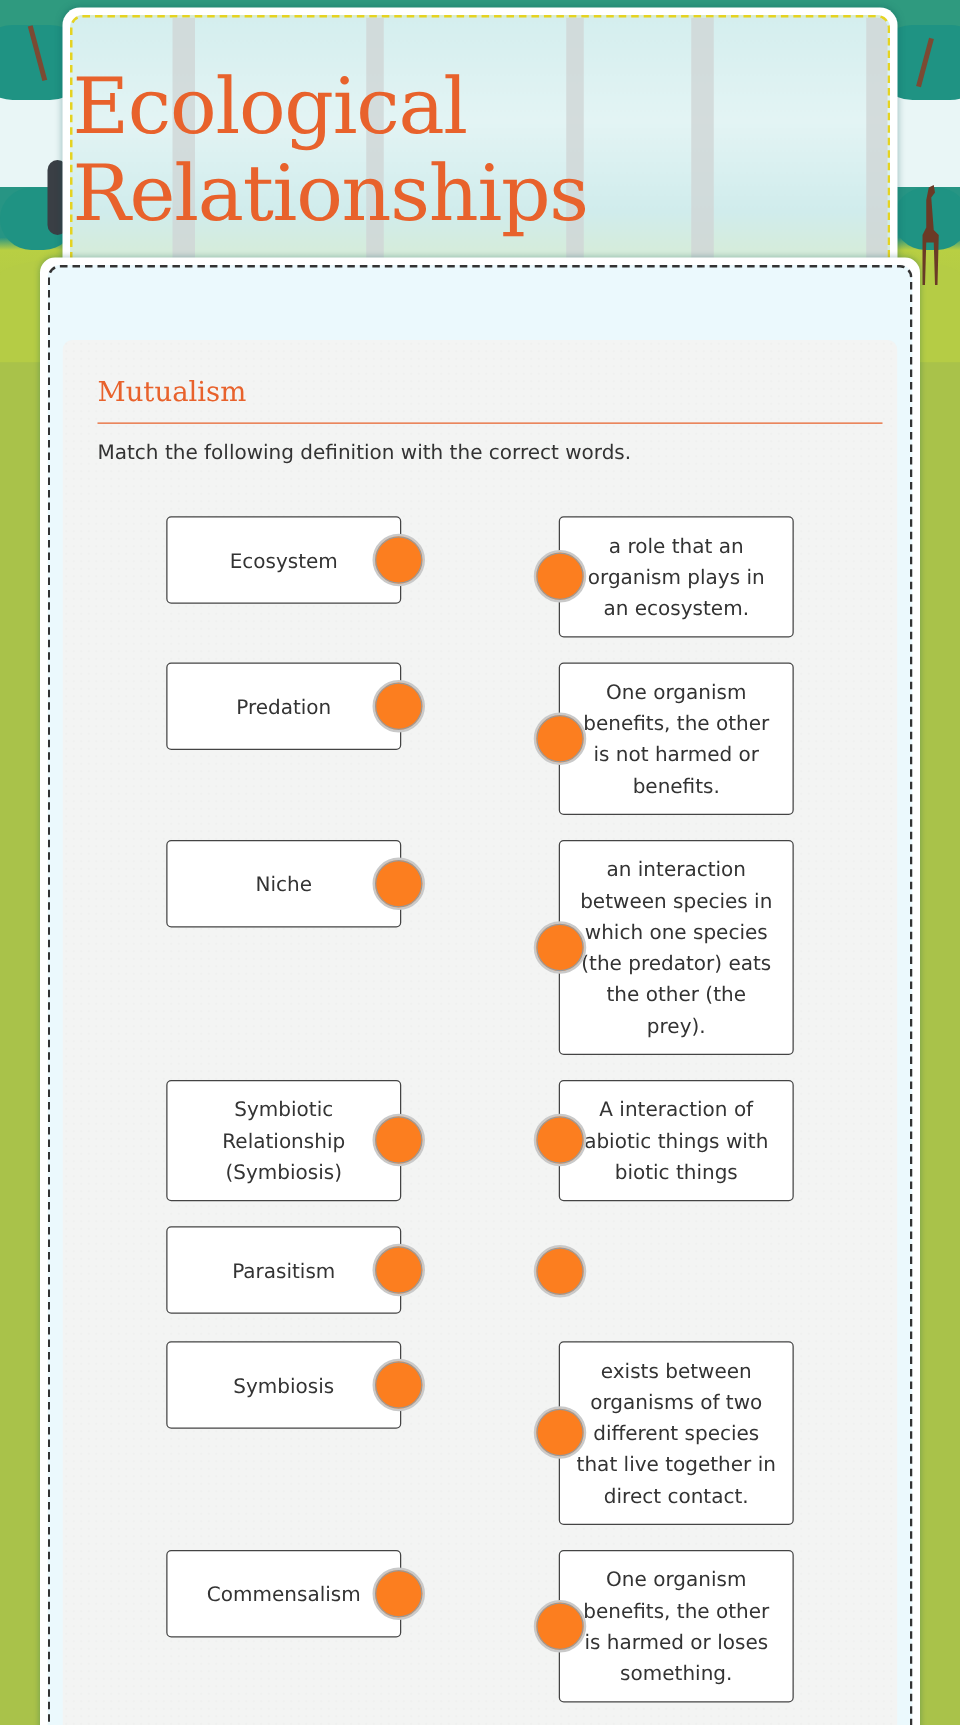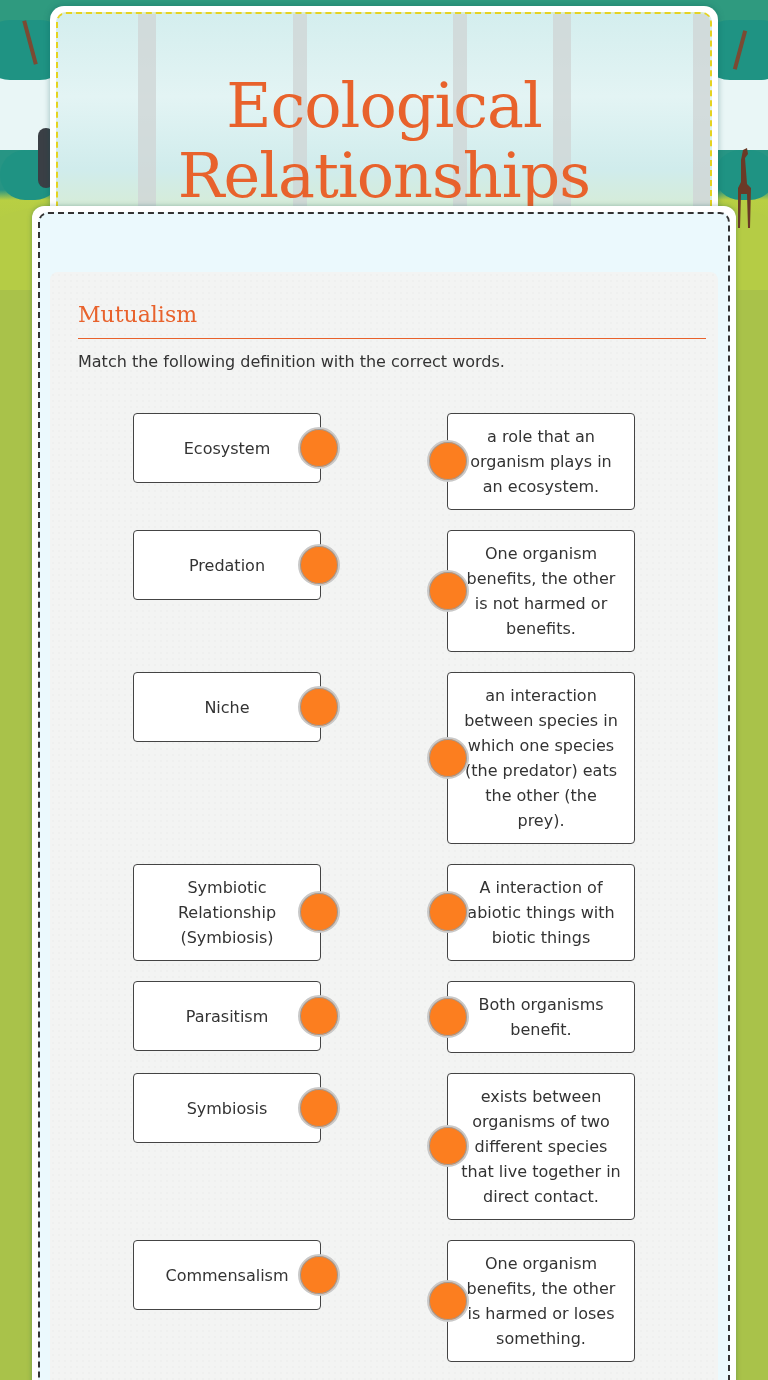--- a/index.html
+++ b/index.html
@@ -27,22 +27,22 @@
   }
   .header-inner {
     position: absolute; left: 6px; top: 6px; right: 6px; bottom: 0;
     border: 2px dashed #e5d321; border-bottom: none;
     border-radius: 10px 10px 0 0;
     background: linear-gradient(180deg, #d4eeee 0%, #e3f4f4 40%, #d0ecec 75%, #d8ecd0 100%);
     overflow: hidden;
   }
   .ghost-trunk { position: absolute; background: #cfd6d6; opacity: 0.8; }
   .title {
-    position: absolute; left: 0; right: 0; top: 57px;
-    text-align: center; color: #e8622c;
+    position: absolute; left: 0; right: 0; top: 36px;
+    text-align: left; color: #e8622c;
     font-family: "DejaVu Serif", serif; font-size: 62px; line-height: 70px;
     letter-spacing: -1px;
   }
 
   
   .main-card {
     position: absolute; left: 32px; top: 206px; width: 704px; height: 1200px;
     background: #ffffff; border-radius: 12px;
     box-shadow: 0 0 5px rgba(0,80,80,0.35);
   }
@@ -155,23 +155,20 @@
     </div>
   <div class="match-box right-box" style="top:494px;height:122px;padding:4px 12px;">
       <span>One organism benefits, the other is not harmed or benefits.</span>
     </div>
   <div class="match-box right-box" style="top:636px;height:172px;padding:4px 12px;">
       <span>an interaction between species in which one species (the predator) eats the other (the prey).</span>
     </div>
   <div class="match-box right-box" style="top:828px;height:97px;padding:4px 8px;text-align:center;">
       <span>A interaction of abiotic things with biotic things</span>
     </div>
-  <div class="match-box right-box" style="top:945px;height:72px;padding:4px 30px;">
-      <span>Both organisms benefit.</span>
-    </div>
   <div class="match-box right-box" style="top:1037px;height:147px;padding:16px 10px;">
       <span>exists between organisms of two different species that live together in direct contact.</span>
     </div>
   <div class="match-box right-box" style="top:1204px;height:122px;padding:4px 12px;">
       <span>One organism benefits, the other is harmed or loses something.</span>
     </div>
 
   <div class="dot" style="left:298px;top:391px;"></div>
   <div class="dot" style="left:298px;top:508px;"></div>
   <div class="dot" style="left:298px;top:650px;"></div>

